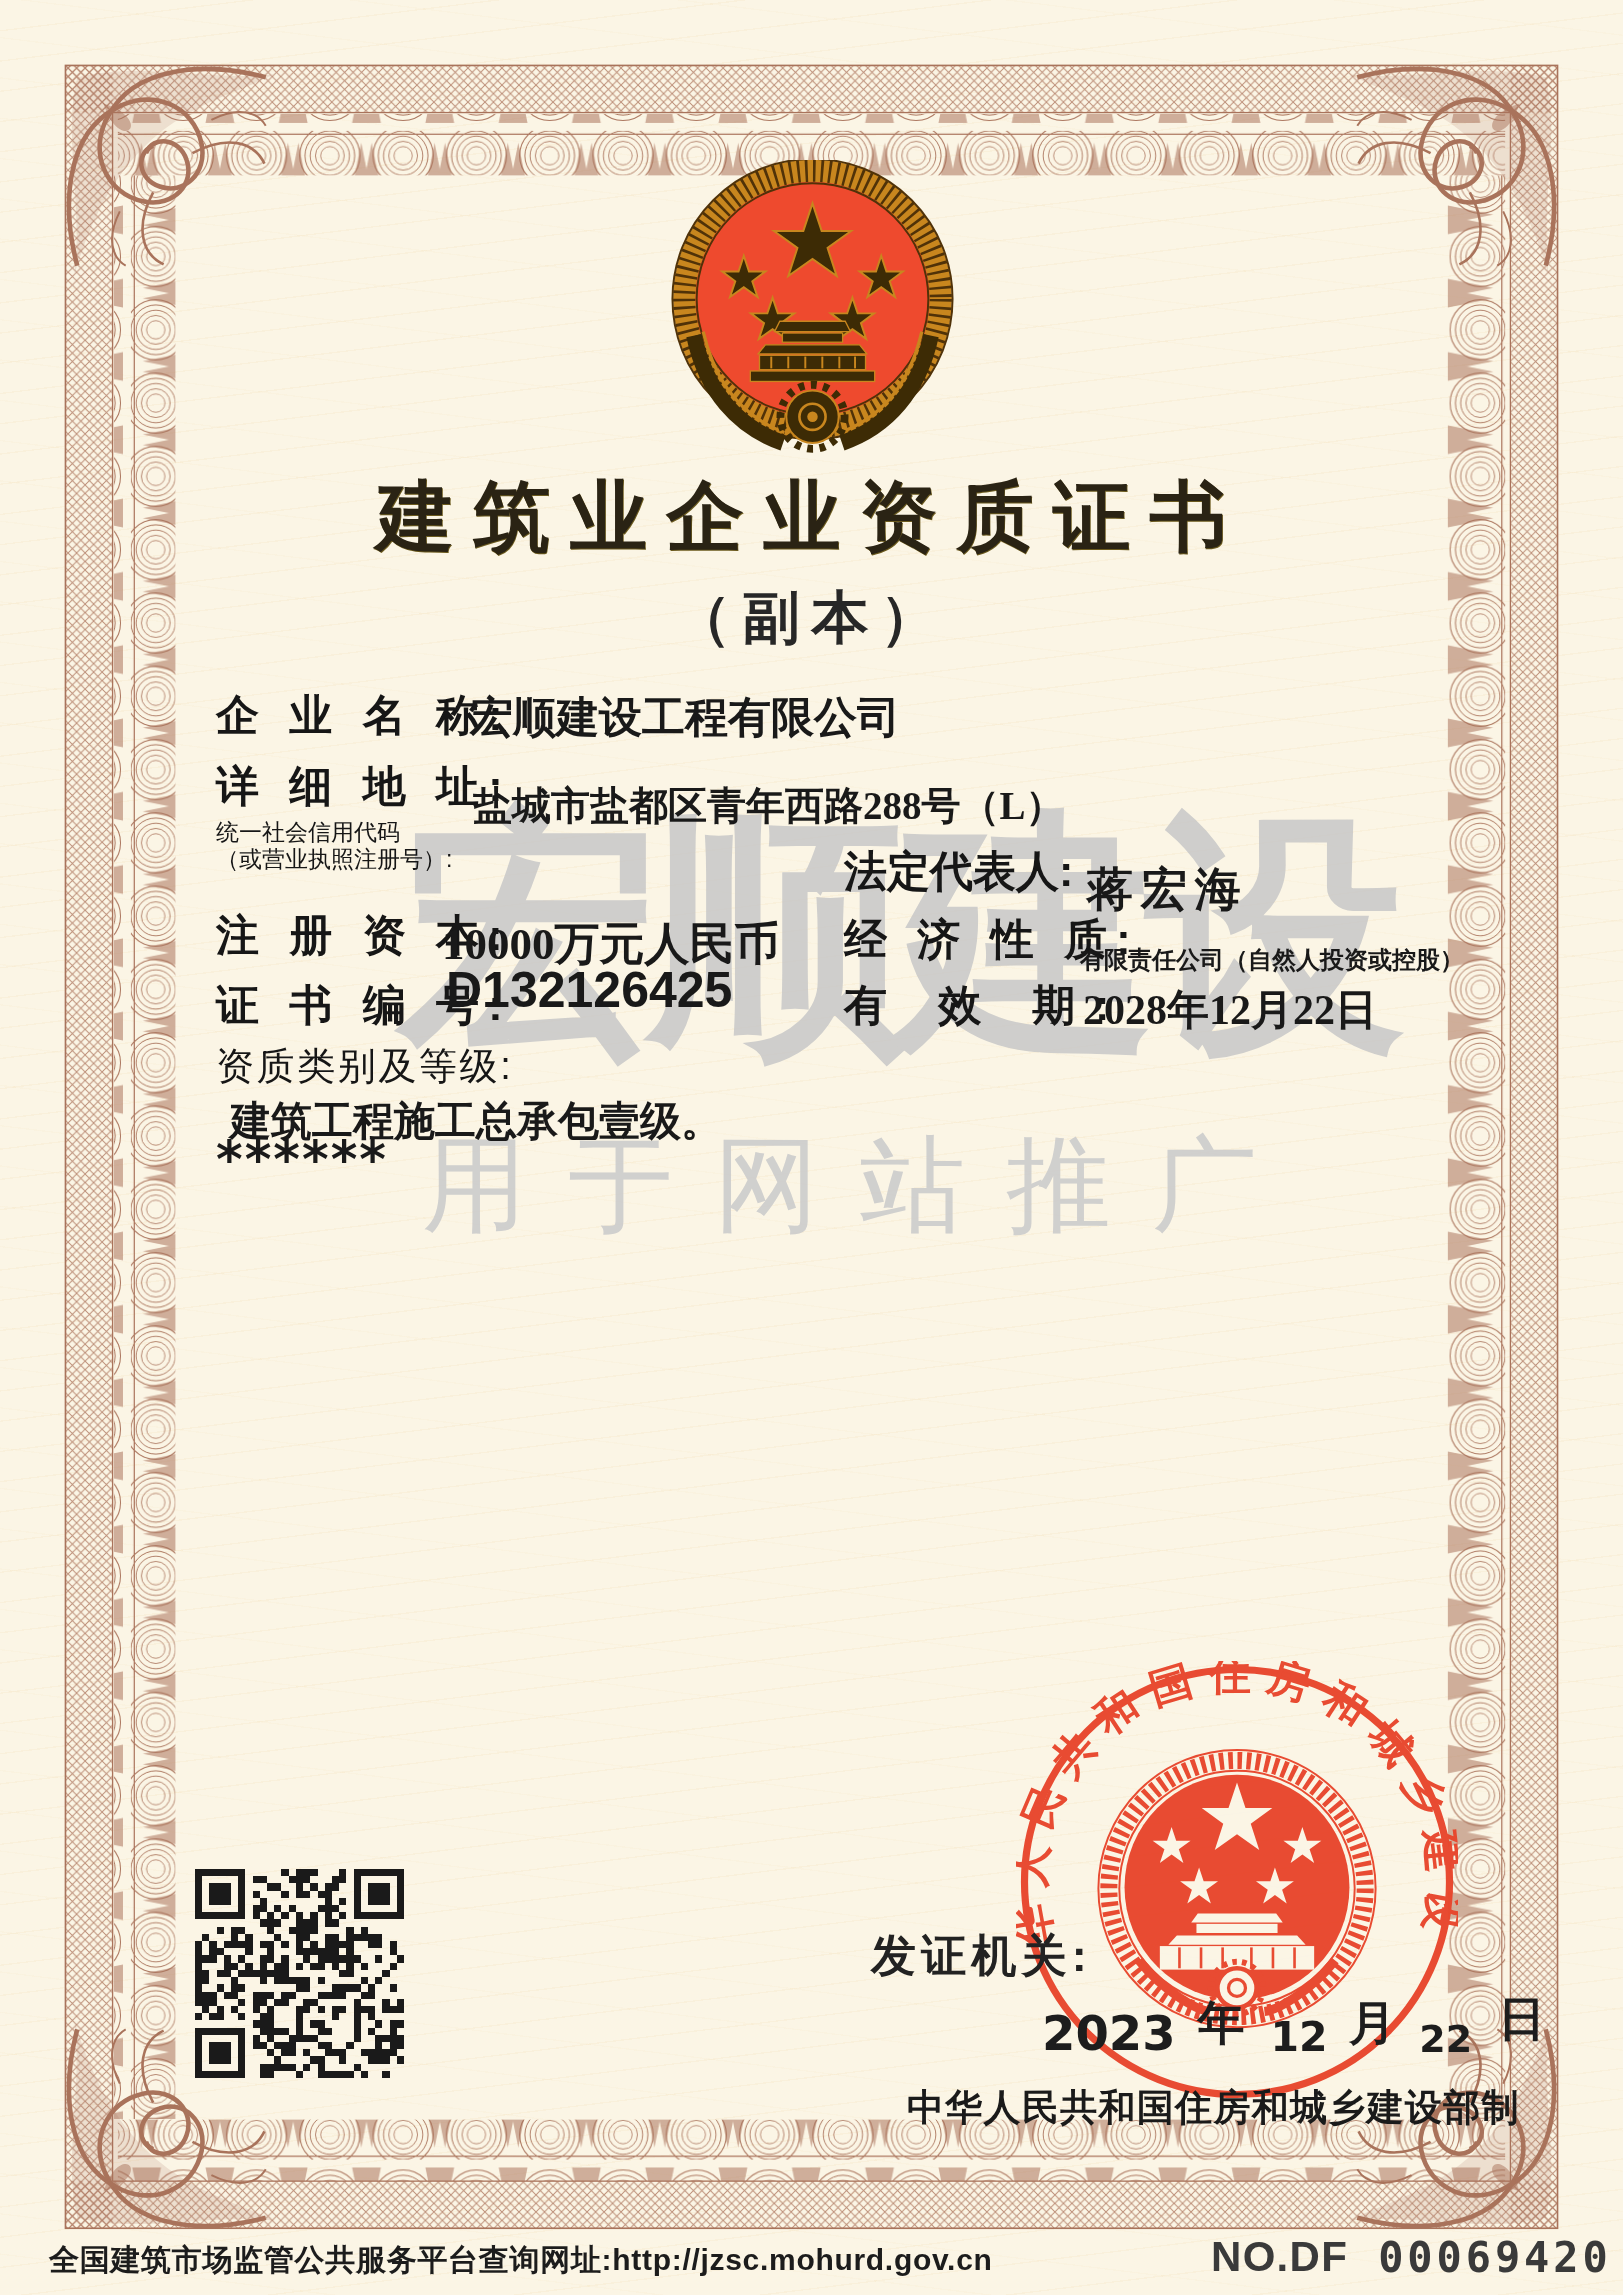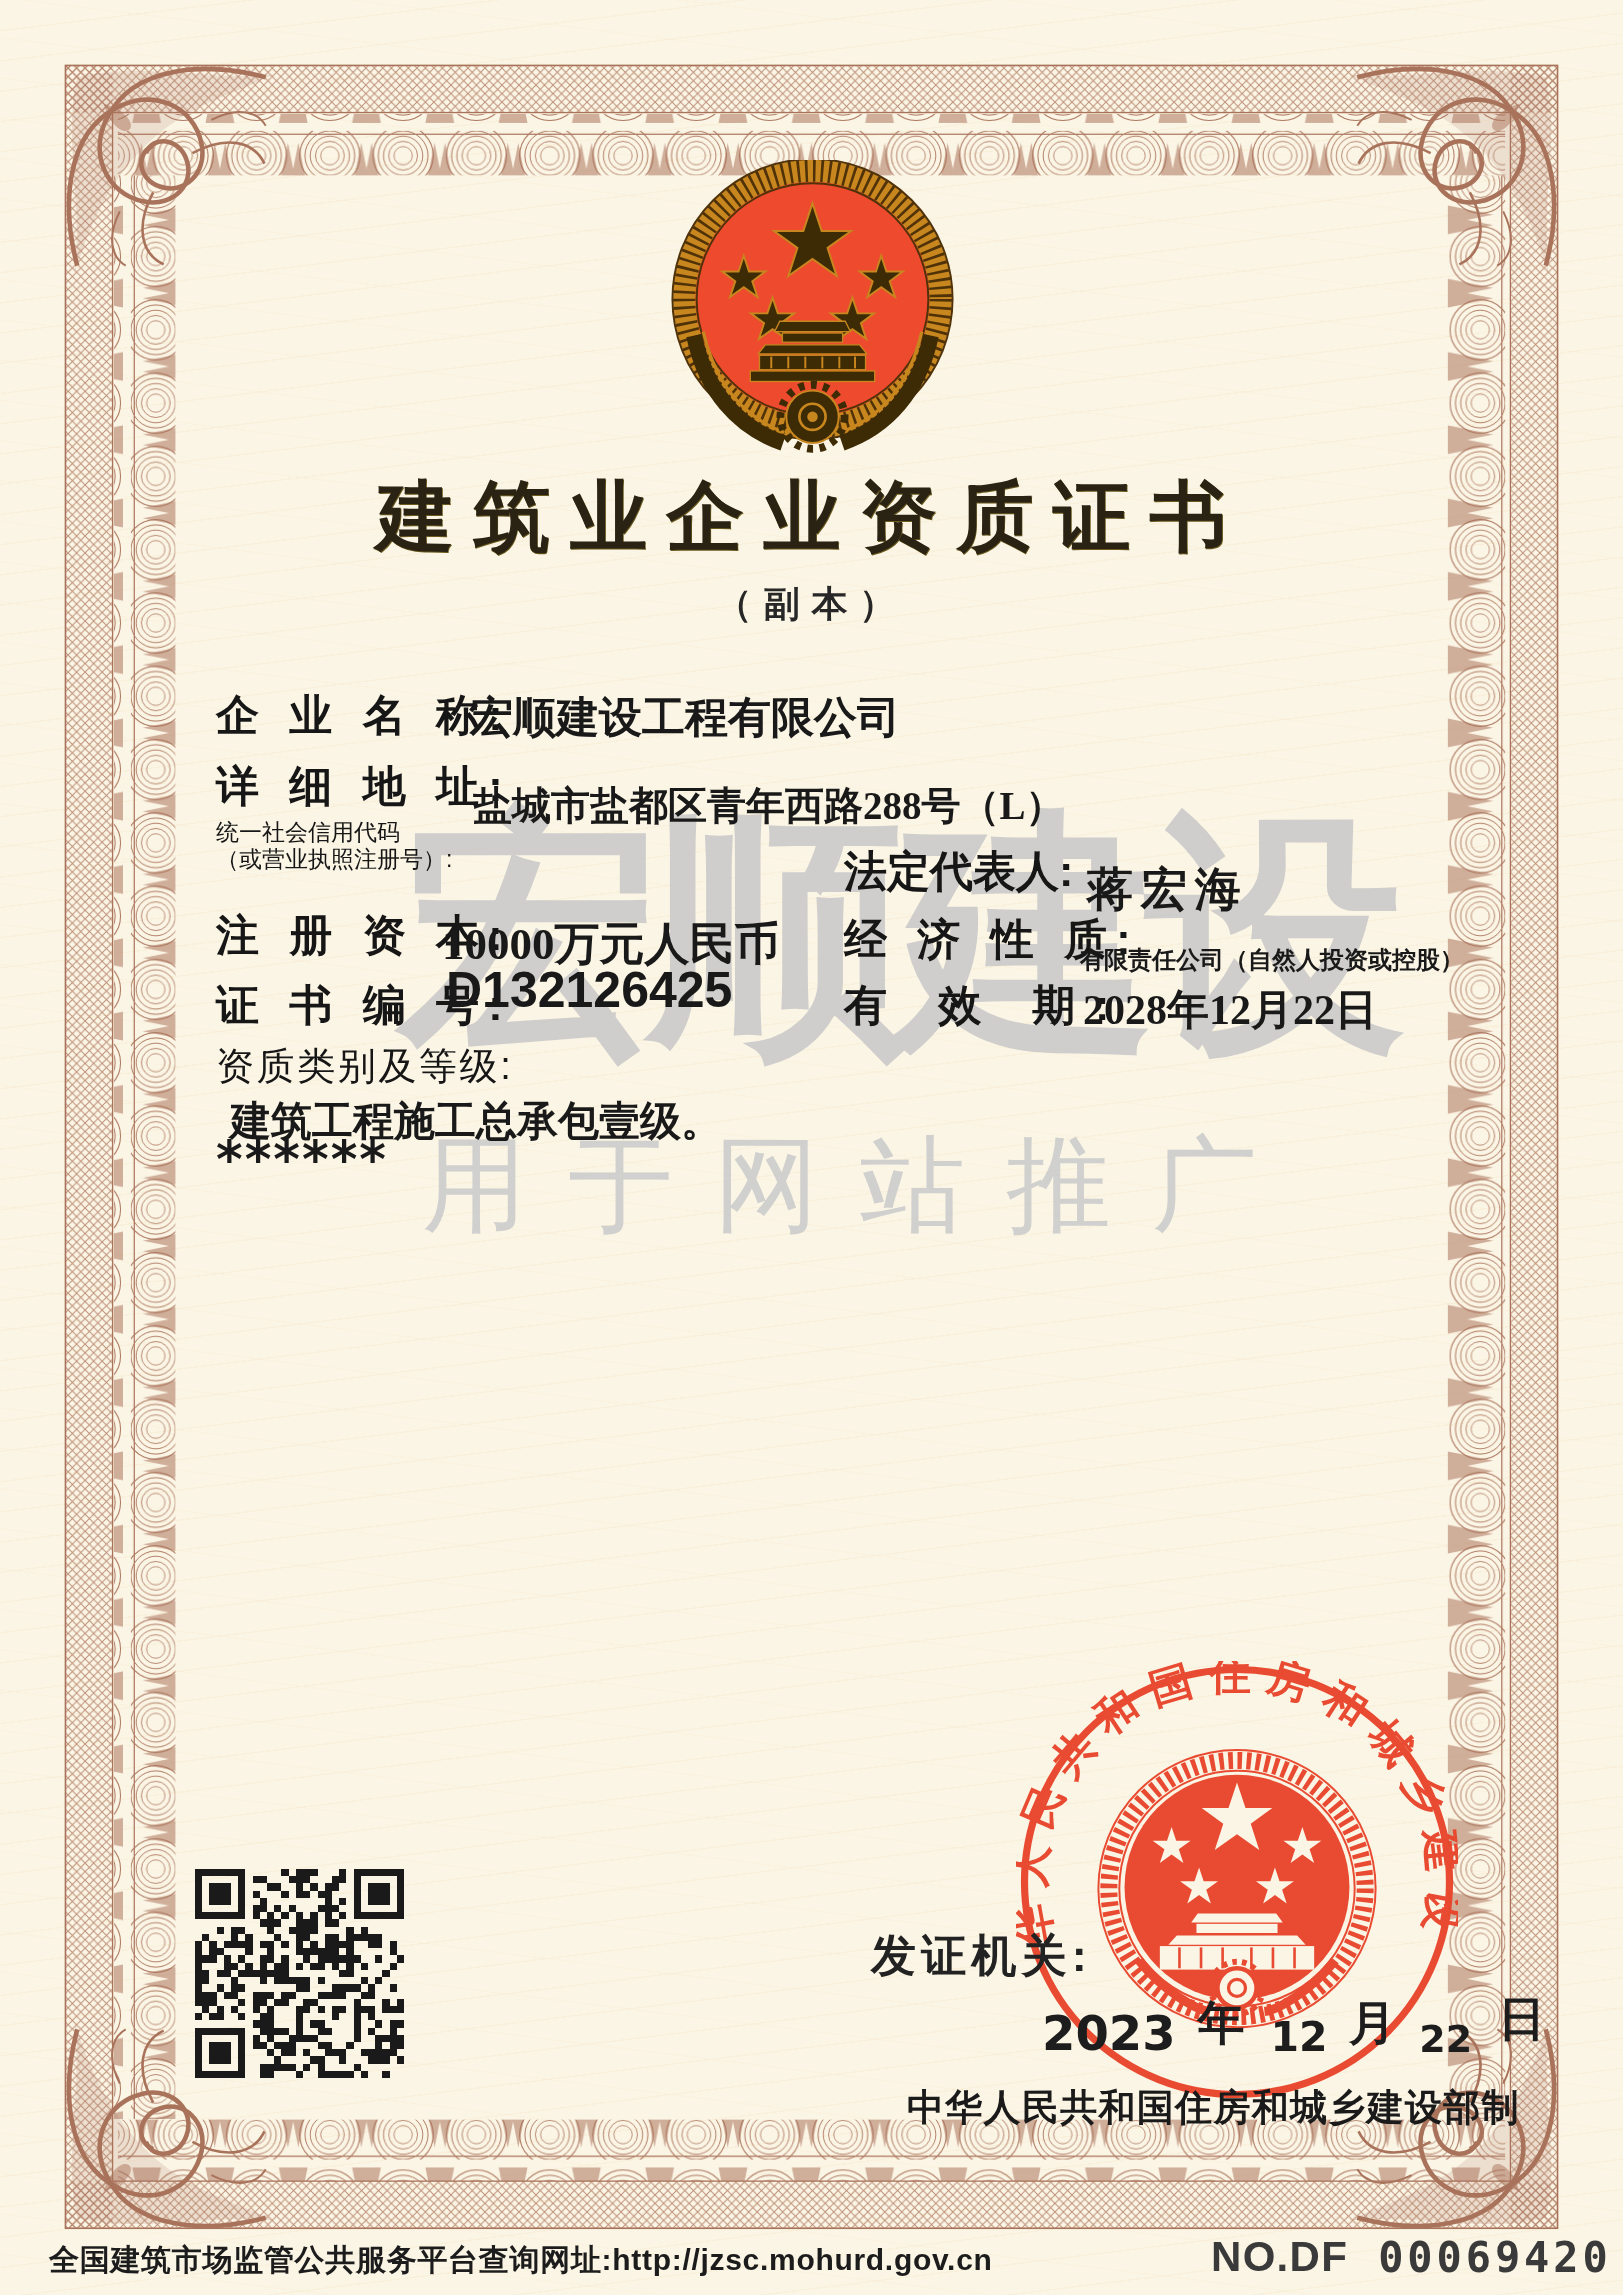--- a/index.html
+++ b/index.html
@@ -20,21 +20,21 @@
   svg{display:block;}
   
   .title{
     left:0;right:0;top:466px;text-align:center;
     font-size:77px;font-weight:bold;letter-spacing:19.6px;
     color:#2a2314;text-shadow:0.7px 0.7px 0 #6b5a1e;
     font-family:"Liberation Sans", sans-serif;z-index:2;
   }
   .subtitle{
     left:0;right:0;top:580px;text-align:center;
-    font-size:36px;font-weight:bold;letter-spacing:11.8px;color:#272727;z-index:2;
+    font-size:57px;font-weight:bold;letter-spacing:11.8px;color:#272727;z-index:2;
   }
   
   .lbl{font-weight:bold;color:#161616;font-family:"Liberation Sans", sans-serif;z-index:2;white-space:nowrap;}
   .lbl-big{font-size:43px;letter-spacing:9.2px;}
   .lbl-right{font-size:43px;}
   .val{font-weight:bold;color:#191919;font-family:"Liberation Serif", serif;z-index:2;white-space:nowrap;}
   .small-label{font-size:23px;line-height:1.18;font-weight:normal;color:#161616;z-index:2;white-space:nowrap;}
   .code-val{font-family:"Liberation Sans", sans-serif;font-weight:bold;}
   
   .wm1{

